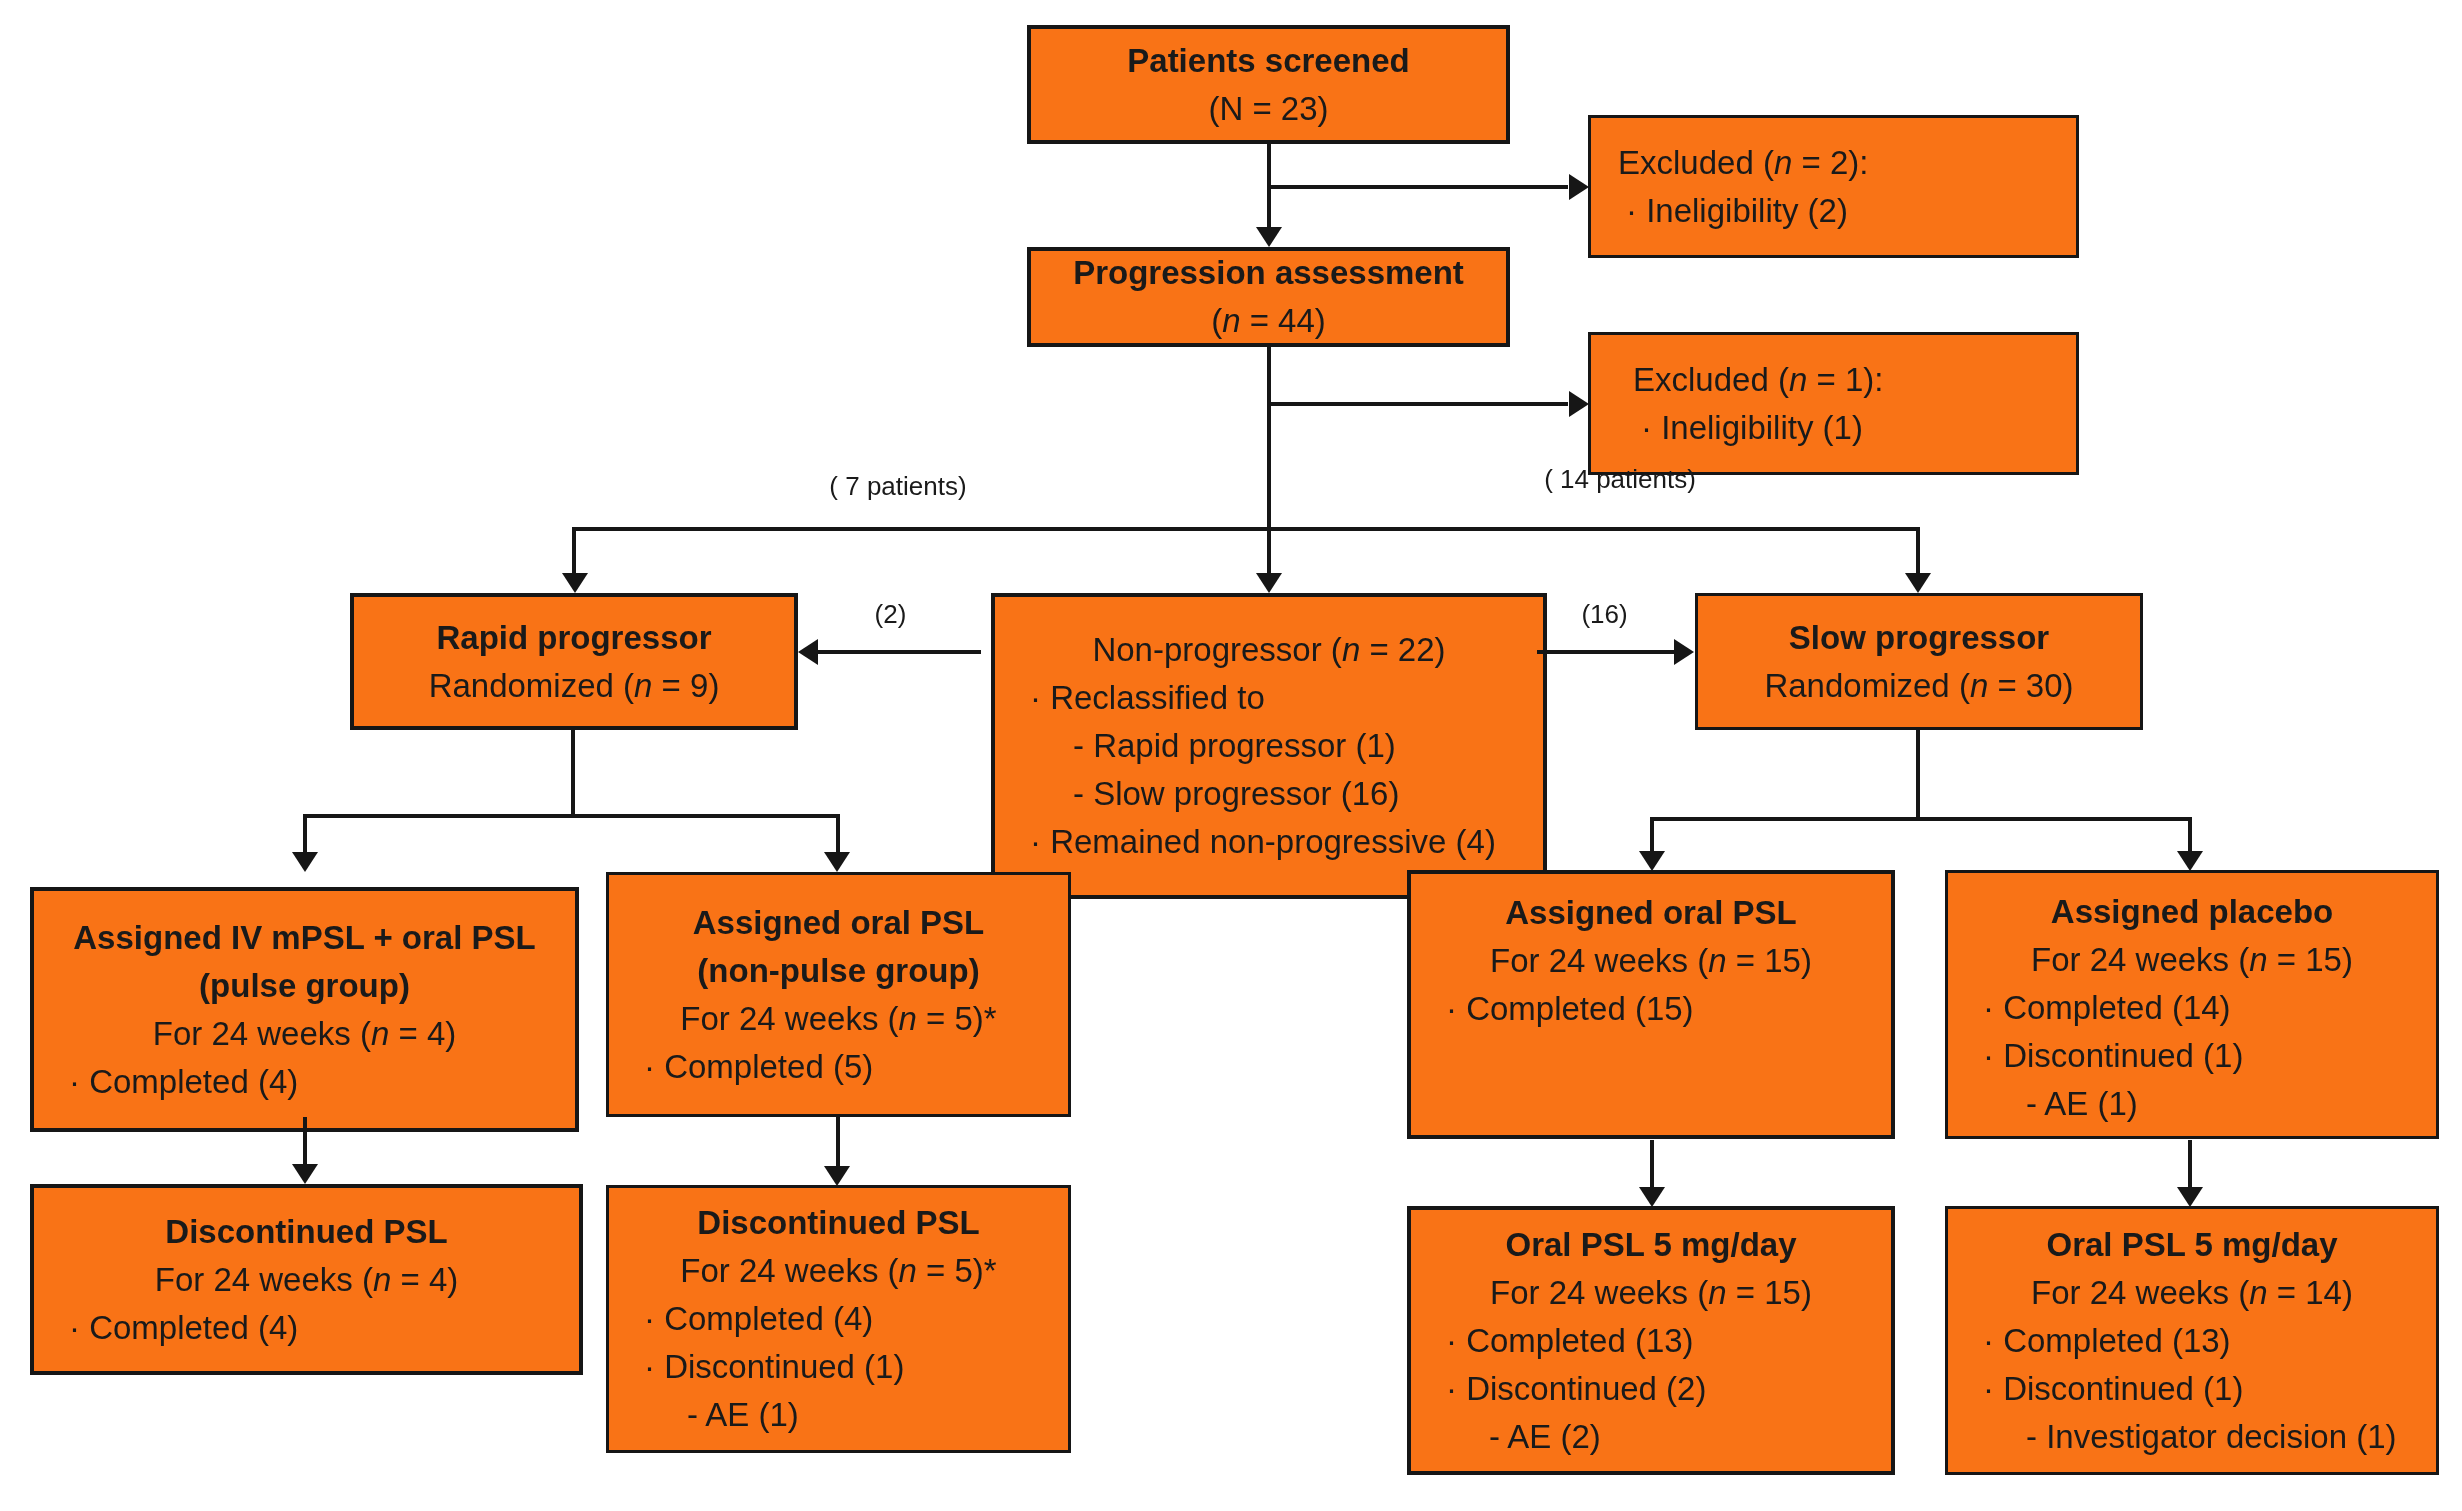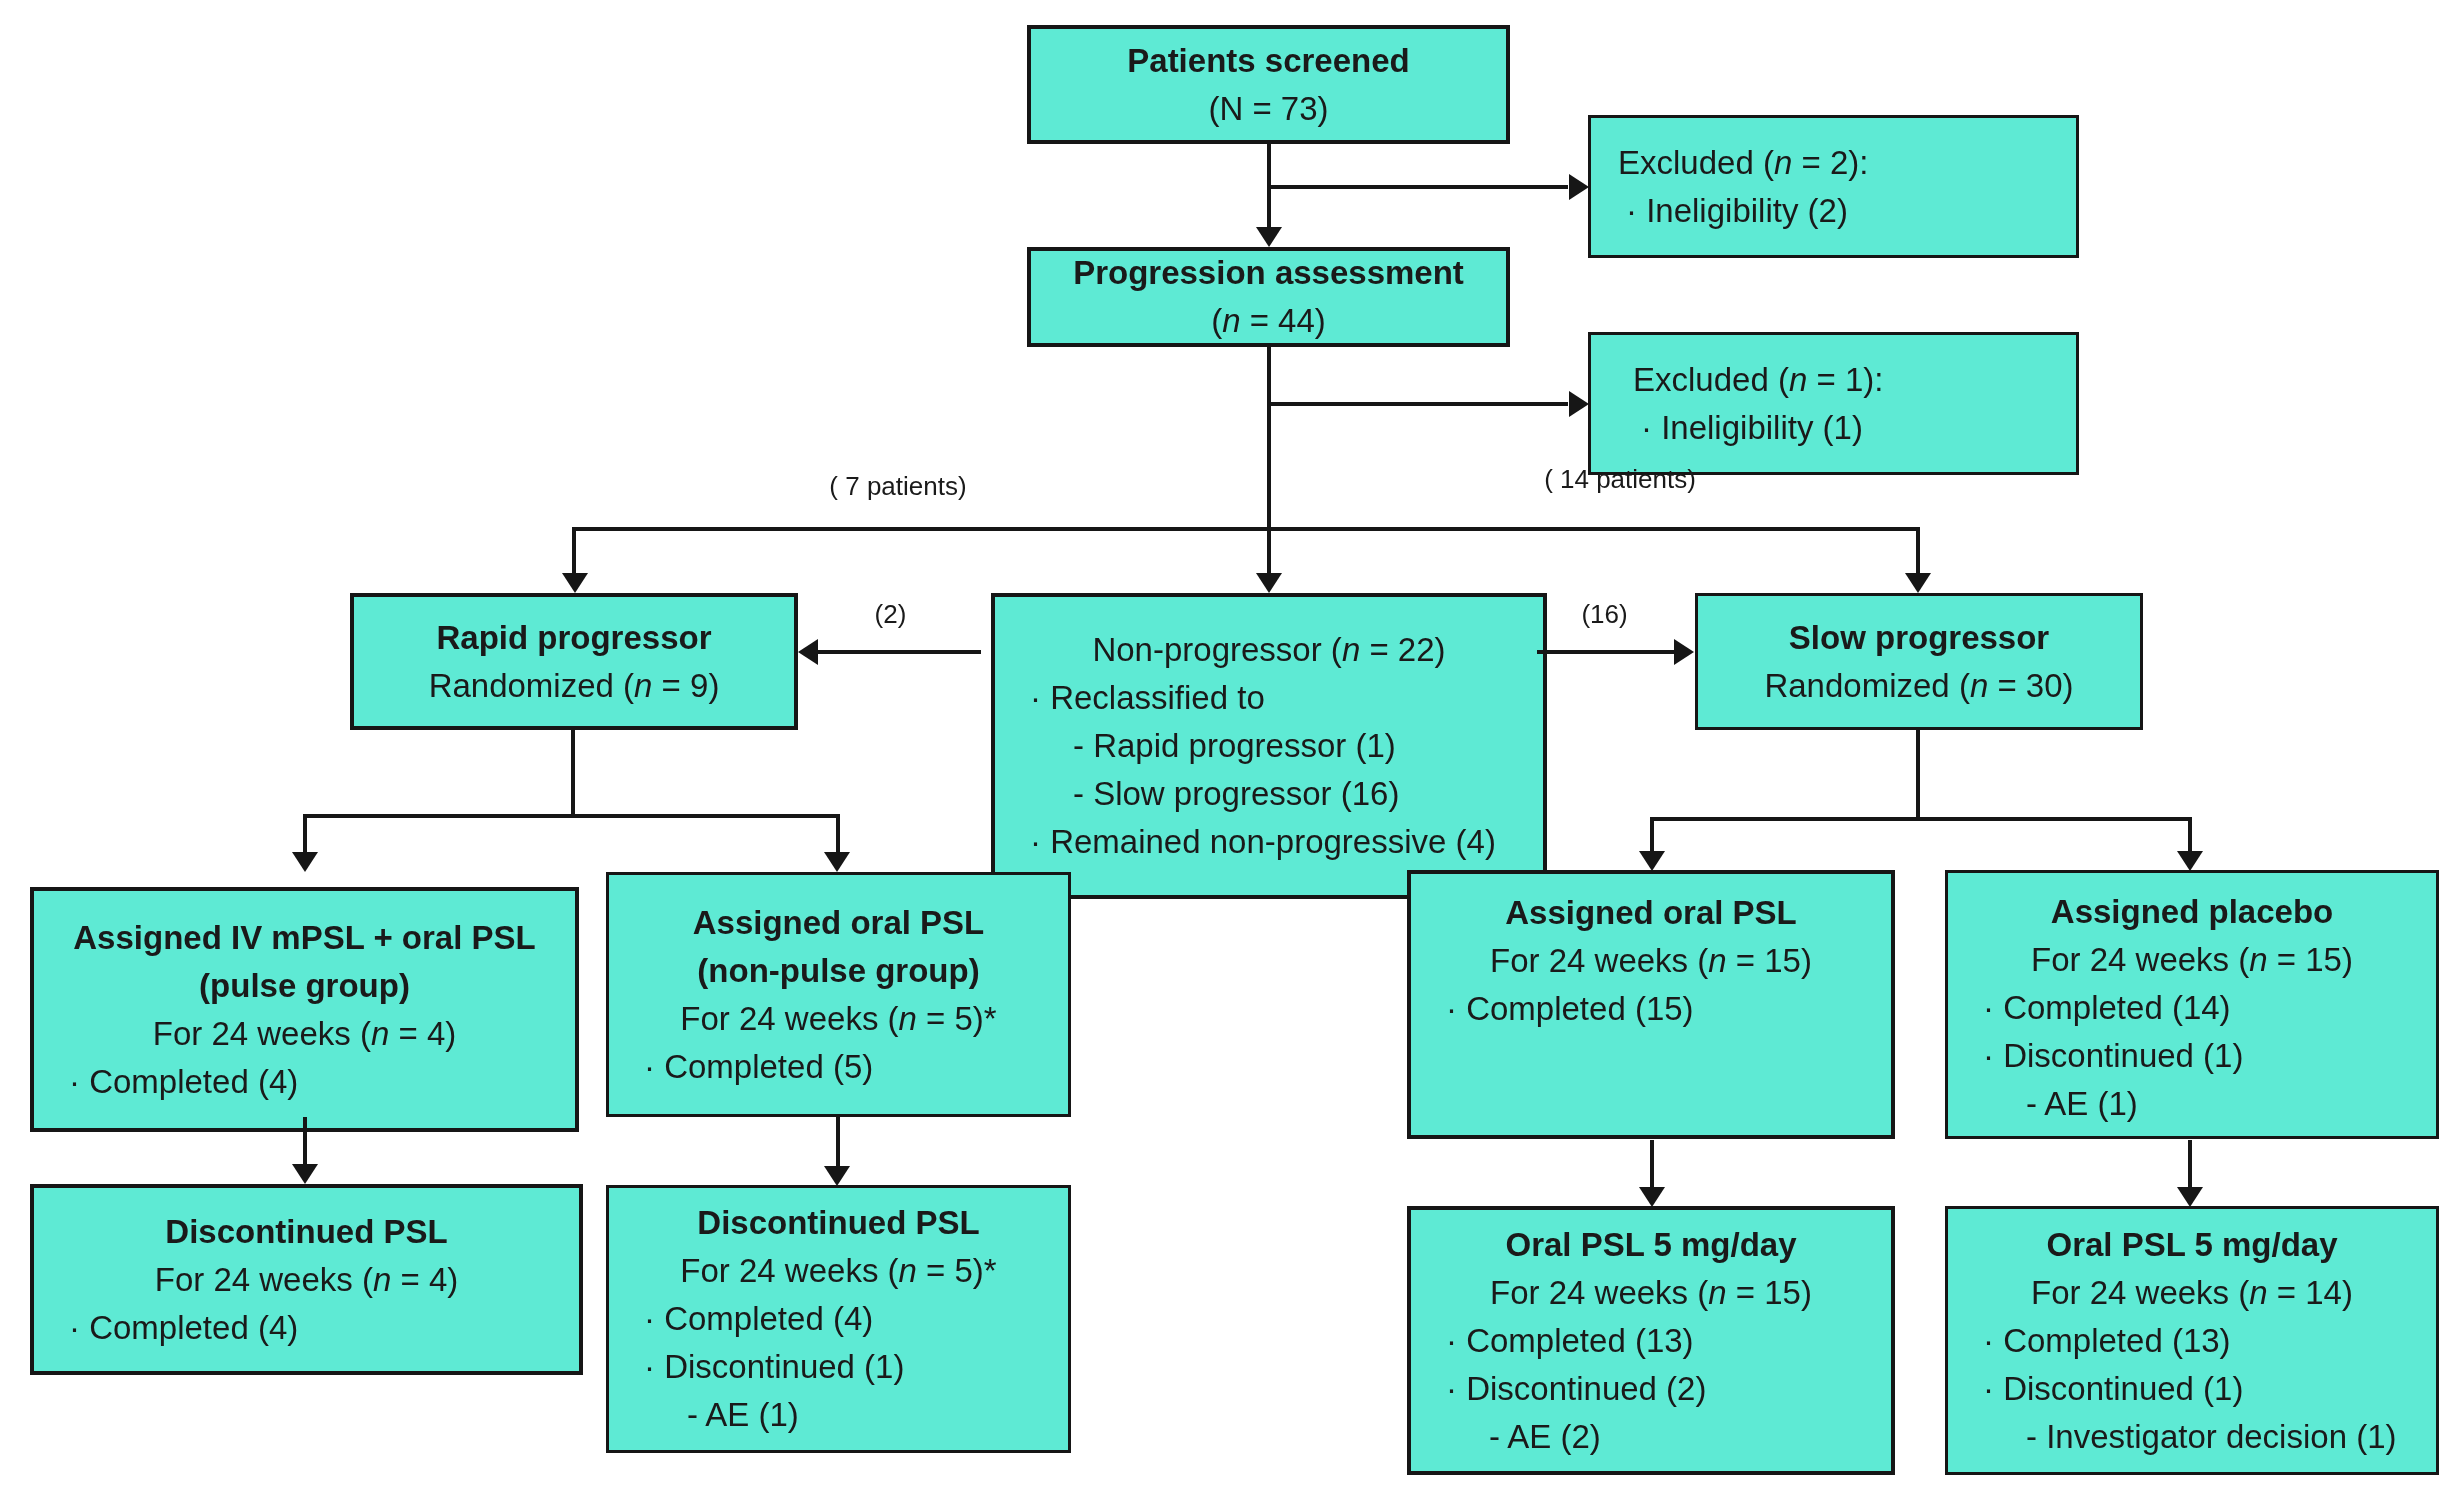--- a/index.html
+++ b/index.html
@@ -1,21 +1,21 @@
 <!DOCTYPE html>
 <html style="font-size:12px"><head>
 <meta charset="utf-8">
 <style>
   html,body { margin:0; padding:0; background:#ffffff; }
   #canvas {
     position:relative; width:2462px; height:1511px; background:#ffffff;
     font-family:"Liberation Sans", sans-serif; color:#1a1a1a;
   }
   .box {
-    position:absolute; box-sizing:border-box; background:#5eead4;
+    position:absolute; box-sizing:border-box; background:#f97316;
     border:3.8px solid #161616; display:flex; flex-direction:column;
     justify-content:center; padding:7.5px 9px;
   }
   .box.thick { border-width:4.5px; }
   .box.top { justify-content:flex-start; padding-top:15px; }
   .t { font-size:33px; line-height:48px; text-align:center; white-space:nowrap; }
   .t.b { font-weight:700; }
   .t.left { text-align:left; padding-left:26px; }
   .t.sub { text-align:left; padding-left:69px; }
   .t.titleleft { text-align:left; padding-left:18px; }
@@ -33,21 +33,21 @@
     border-right:20.4px solid #161616; }
   i { font-style:italic; }
 </style>
 </head>
 <body>
 
 <div id="canvas">
 
   <div class="box thick" style="left:1027px; top:25px; width:483px; height:119px;">
     <div class="t b">Patients screened</div>
-    <div class="t">(N = 73)</div>
+    <div class="t">(N = 23)</div>
   </div>
 
   <div class="box" style="left:1588px; top:115px; width:491px; height:143px;">
     <div class="t titleleft">Excluded (<i>n</i> = 2):</div>
     <div class="t left">· Ineligibility (2)</div>
   </div>
 
   <div class="box thick" style="left:1027px; top:247px; width:483px; height:100px; padding:0 9px;">
     <div class="t b">Progression assessment</div>
     <div class="t">(<i>n</i> = 44)</div>

